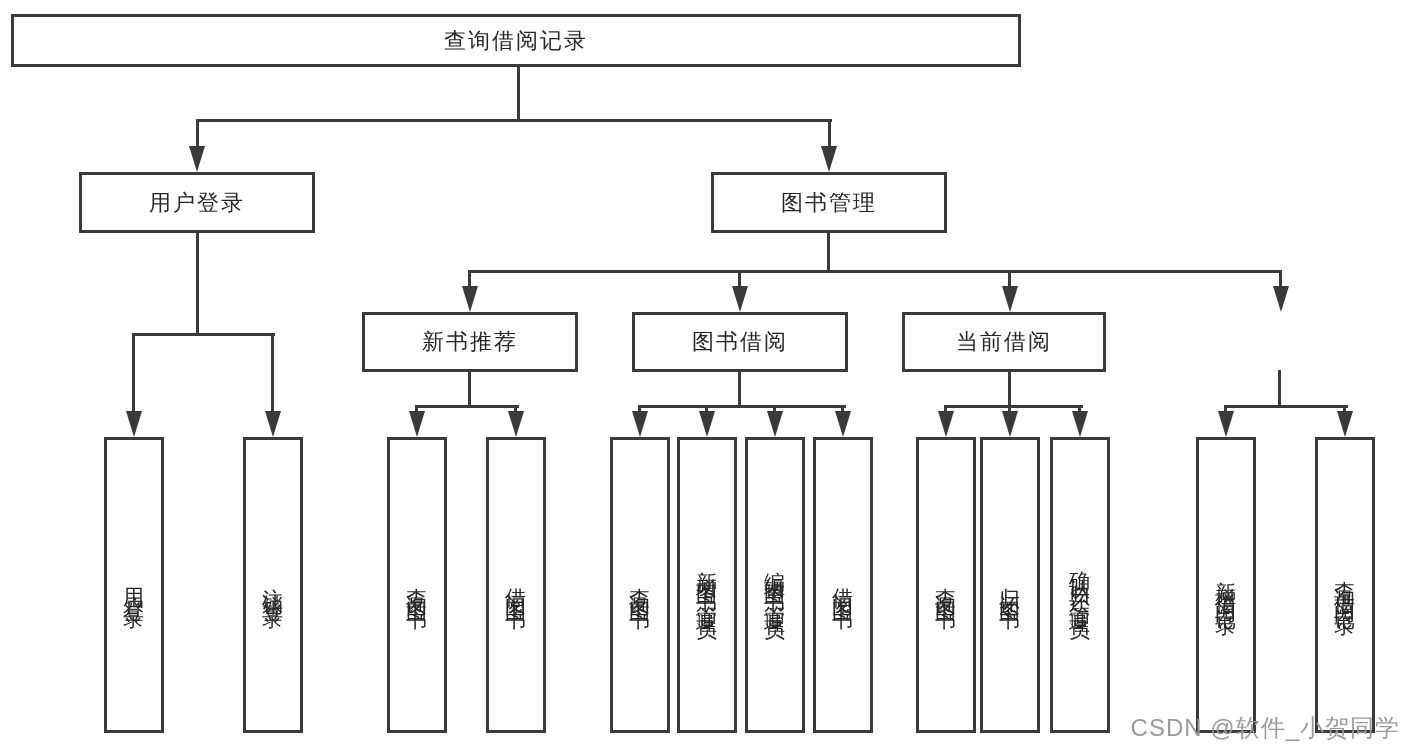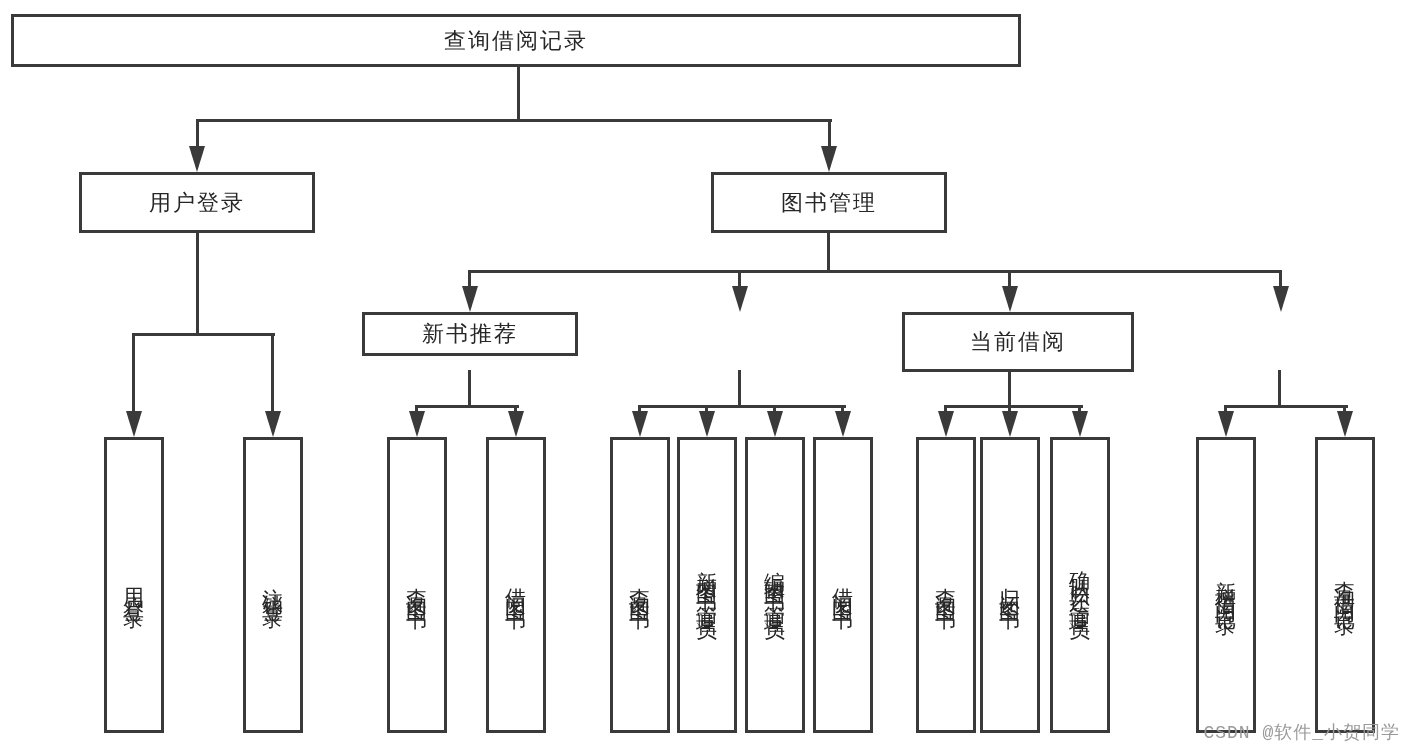--- a/index.html
+++ b/index.html
@@ -25,21 +25,21 @@
     font-size:21px;letter-spacing:7px;line-height:1;
   }
   .vline,.hline{position:absolute;background:var(--line);}
   .arrow{
     position:absolute;width:0;height:0;
     border-left:8px solid transparent;border-right:8px solid transparent;
     border-top:26px solid var(--line);
   }
   .watermark{
     position:absolute;right:5px;bottom:3px;
-    font-size:18px;color:var(--wm);letter-spacing:1px;white-space:nowrap;font-family:Liberation Mono, monospace;
+    font-size:24px;color:var(--wm);letter-spacing:1px;white-space:nowrap;
   }
 </style>
 </head>
 <body>
 
 <div class="canvas">
 
   <div class="node h" style="left:11px;top:14px;width:1010px;height:53px;">
     <span>查询借阅记录</span>
   </div>
@@ -69,24 +69,27 @@
   <div class="hline" style="left:468px;top:270px;width:814px;height:3px;"></div>
   <div class="vline" style="left:468px;top:270px;width:3px;height:22px;"></div>
   <div class="arrow" style="left:462px;top:286px;"></div>
   <div class="vline" style="left:738px;top:270px;width:3px;height:22px;"></div>
   <div class="arrow" style="left:732px;top:286px;"></div>
   <div class="vline" style="left:1008px;top:270px;width:3px;height:22px;"></div>
   <div class="arrow" style="left:1002px;top:286px;"></div>
   <div class="vline" style="left:1279px;top:270px;width:3px;height:22px;"></div>
   <div class="arrow" style="left:1273px;top:286px;"></div>
 
-  <div class="node h" style="left:362px;top:312px;width:216px;height:44px;">
+  <div class="node h" style="left:362px;top:312px;width:216px;height:60px;">
     <span>新书推荐</span>
   </div>
-  <div class="node h" style="left:902px;top:312px;width:232px;height:60px;">
+  <div class="node h" style="left:632px;top:312px;width:216px;height:60px;">
+    <span>图书借阅</span>
+  </div>
+  <div class="node h" style="left:902px;top:312px;width:204px;height:60px;">
     <span>当前借阅</span>
   </div>
 
   <div class="vline" style="left:468px;top:370px;width:3px;height:38px;"></div>
   <div class="hline" style="left:415px;top:405px;width:104px;height:3px;"></div>
   <div class="vline" style="left:415px;top:405px;width:3px;height:12px;"></div>
   <div class="arrow" style="left:409px;top:411px;"></div>
   <div class="vline" style="left:514px;top:405px;width:3px;height:12px;"></div>
   <div class="arrow" style="left:508px;top:411px;"></div>
 

